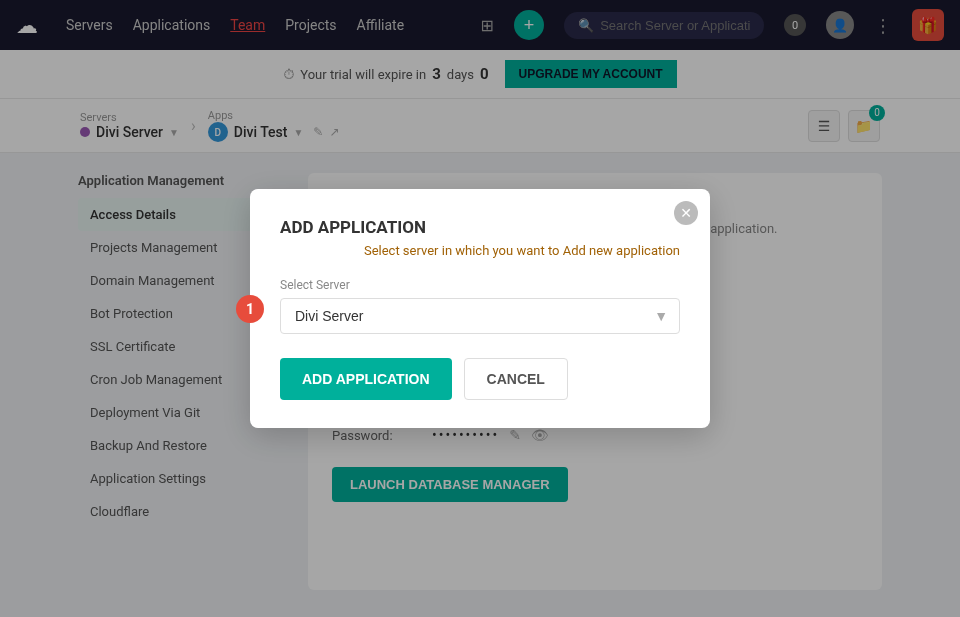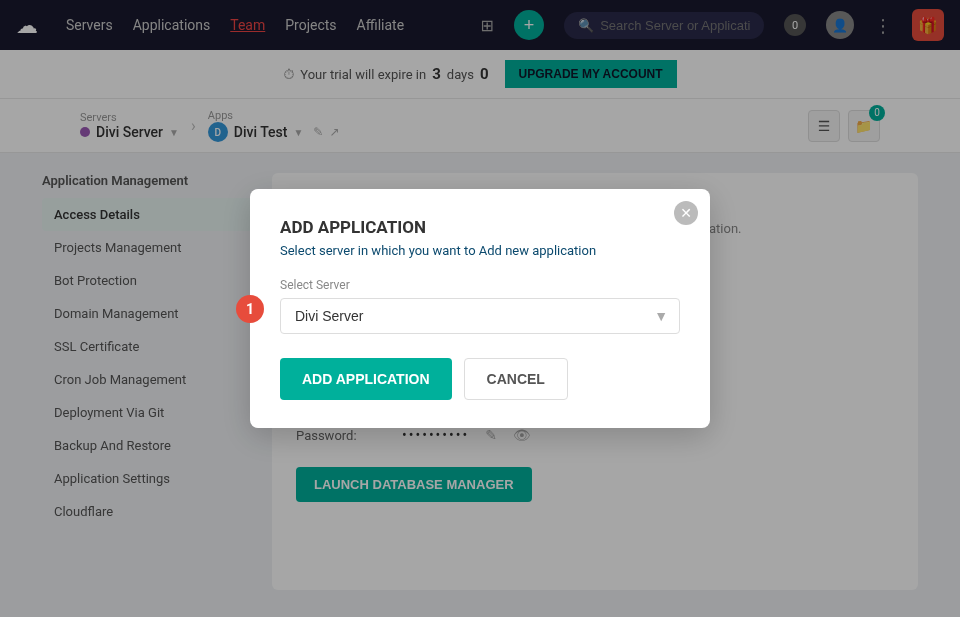--- a/index.html
+++ b/index.html
@@ -60,21 +60,21 @@
     .breadcrumb-separator { color: #bbb; font-size: 16px; margin: 0 4px; }
     .server-dot { width: 10px; height: 10px; background: #9b59b6; border-radius: 50%; }
     .app-icon { width: 20px; height: 20px; background: #3498db; border-radius: 50%; display: flex; align-items: center; justify-content: center; color: white; font-size: 10px; }
     .breadcrumb-right { display: flex; align-items: center; gap: 8px; }
     .bc-icon-btn { background: #f5f5f5; border: 1px solid #ddd; border-radius: 4px; width: 32px; height: 32px; display: flex; align-items: center; justify-content: center; cursor: pointer; color: #555; font-size: 14px; position: relative; }
     .bc-badge { background: #00b09b; color: white; border-radius: 50%; width: 16px; height: 16px; font-size: 10px; position: absolute; top: -6px; right: -6px; display: flex; align-items: center; justify-content: center; }
 
     
     .main-layout {
       display: flex;
-      padding: 20px 42px;
+      padding: 20px 78px;
       gap: 20px;
       min-height: calc(617px - 160px);
     }
 
     
     .sidebar {
       width: 210px;
       flex-shrink: 0;
     }
     .sidebar-title { font-size: 13px; font-weight: 600; color: #555; margin-bottom: 10px; }
@@ -98,21 +98,21 @@
       padding: 24px;
       position: relative;
     }
 
     .section-title { font-size: 15px; font-weight: 700; color: #2c3e50; text-transform: uppercase; letter-spacing: 0.5px; margin-bottom: 6px; }
     .section-desc { font-size: 13px; color: #888; margin-bottom: 20px; }
 
     
     .mysql-section { margin-top: 30px; }
     .mysql-title { font-size: 13px; font-weight: 700; color: #555; text-transform: uppercase; letter-spacing: 0.5px; margin-bottom: 12px; }
-    .field-row { display: flex; align-items: center; gap: 16px; margin-bottom: 8px; }
+    .field-row { display: flex; align-items: center; gap: 10px; margin-bottom: 8px; }
     .field-label { font-size: 13px; color: #666; width: 90px; }
     .field-value { font-size: 13px; color: #333; }
     .field-dots { color: #333; font-size: 14px; letter-spacing: 2px; }
     .field-icon { color: #aaa; cursor: pointer; font-size: 14px; }
     .launch-btn { background: #00b09b; color: white; border: none; border-radius: 4px; padding: 10px 18px; font-size: 13px; font-weight: 600; cursor: pointer; margin-top: 16px; }
     .add-btn { background: #f5f5f5; border: 1px solid #ddd; color: #888; border-radius: 4px; padding: 6px 14px; font-size: 12px; cursor: pointer; }
 
     
     .overlay {
       position: fixed;
@@ -139,21 +139,21 @@
       background: #bbb;
       border: none;
       border-radius: 50%;
       width: 24px; height: 24px;
       color: white;
       font-size: 14px;
       cursor: pointer;
       display: flex; align-items: center; justify-content: center;
     }
     .modal-title { font-size: 17px; font-weight: 700; color: #333; text-transform: uppercase; margin-bottom: 6px; }
-    .modal-subtitle { font-size: 13px; color: #0c4a6e; margin-bottom: 20px; }
+    .modal-subtitle { font-size: 13px; color: #a16207; margin-bottom: 20px; text-align: right; }
     .modal-label { font-size: 12px; color: #888; margin-bottom: 6px; }
     .modal-select-wrap { position: relative; margin-bottom: 24px; }
     .modal-select {
       width: 100%;
       padding: 9px 14px;
       border: 1px solid #ddd;
       border-radius: 4px;
       font-size: 14px;
       color: #333;
       appearance: none;
@@ -247,22 +247,22 @@
     </div>
   </div>
 </div>
 
 <div class="main-layout">
 
   <aside class="sidebar">
     <div class="sidebar-title">Application Management</div>
     <div class="sidebar-item active">Access Details</div>
     <div class="sidebar-item">Projects Management</div>
+    <div class="sidebar-item">Domain Management</div>
     <div class="sidebar-item">Bot Protection</div>
-    <div class="sidebar-item">Domain Management</div>
     <div class="sidebar-item">SSL Certificate</div>
     <div class="sidebar-item">Cron Job Management</div>
     <div class="sidebar-item">Deployment Via Git</div>
     <div class="sidebar-item">Backup And Restore</div>
     <div class="sidebar-item">Application Settings</div>
     <div class="sidebar-item">Cloudflare</div>
   </aside>
 
   <main class="content-area">
     <div class="section-title">ACCESS DETAILS</div>

